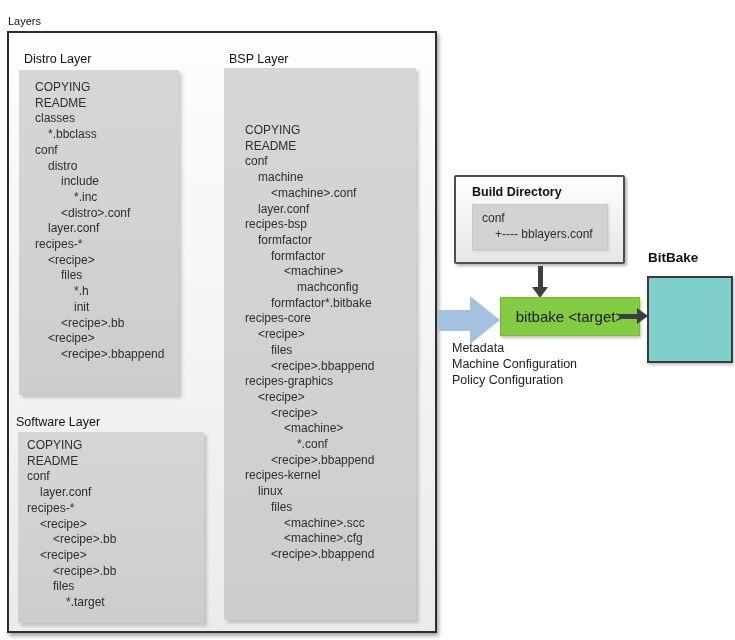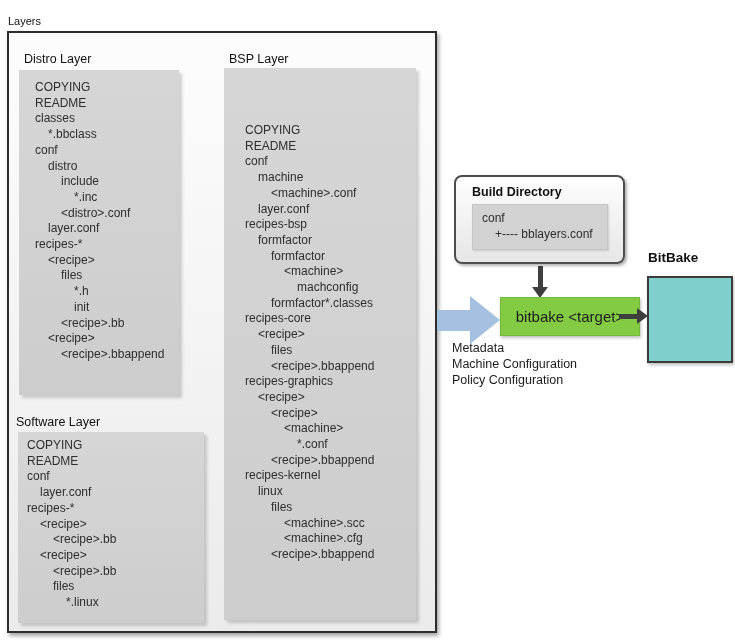--- a/index.html
+++ b/index.html
@@ -22,21 +22,21 @@
   .tree-box{position:absolute;background:linear-gradient(180deg,#d6d6d6,#cdcdcd);
             box-shadow:3px 3px 3px rgba(0,0,0,0.18);box-sizing:border-box;}
   .distro-box{left:10px;top:37px;width:160px;height:325px;padding:10px 0 0 16px;}
   .bsp-box{left:215px;top:35px;width:192px;height:552px;padding:55px 0 0 21px;}
   .software-box{left:9px;top:399px;width:186px;height:191px;padding:6px 0 0 9px;}
 
   .tree-item{font-size:12px;line-height:15.7px;color:#2e2e2e;white-space:pre;}
 
   
   .build-dir{position:absolute;left:454px;top:175px;width:167px;height:85px;
-             border:2px solid #4d4d4d;border-radius:8px;
+             border:2px solid #4d4d4d;border-radius:2px;
              background:linear-gradient(180deg,#fefefe,#e6e6e6);
              box-shadow:2px 2px 3px rgba(0,0,0,0.3);}
   .bd-label{position:absolute;left:16px;top:8px;font-size:12.5px;font-weight:bold;color:#111;}
   .bd-inner{position:absolute;left:16px;top:27px;width:136px;height:46px;
             background:#d2d2d2;border:1px solid #c6c6c6;box-sizing:border-box;
             padding:5px 0 0 9px;box-shadow:1px 1px 2px rgba(0,0,0,0.15);}
   .bd-inner .tree-item{line-height:16px;}
 
   
   .arrow-down-shaft{position:absolute;left:538px;top:266px;width:5px;height:22px;
@@ -109,21 +109,21 @@
         <div class="tree-item" style="padding-left: 0px;">README</div>
         <div class="tree-item" style="padding-left: 0px;">conf</div>
         <div class="tree-item" style="padding-left: 13px;">machine</div>
         <div class="tree-item" style="padding-left: 26px;">&lt;machine&gt;.conf</div>
         <div class="tree-item" style="padding-left: 13px;">layer.conf</div>
         <div class="tree-item" style="padding-left: 0px;">recipes-bsp</div>
         <div class="tree-item" style="padding-left: 13px;">formfactor</div>
         <div class="tree-item" style="padding-left: 26px;">formfactor</div>
         <div class="tree-item" style="padding-left: 39px;">&lt;machine&gt;</div>
         <div class="tree-item" style="padding-left: 52px;">machconfig</div>
-        <div class="tree-item" style="padding-left: 26px;">formfactor*.classes</div>
+        <div class="tree-item" style="padding-left: 26px;">formfactor*.bitbake</div>
         <div class="tree-item" style="padding-left: 0px;">recipes-core</div>
         <div class="tree-item" style="padding-left: 13px;">&lt;recipe&gt;</div>
         <div class="tree-item" style="padding-left: 26px;">files</div>
         <div class="tree-item" style="padding-left: 26px;">&lt;recipe&gt;.bbappend</div>
         <div class="tree-item" style="padding-left: 0px;">recipes-graphics</div>
         <div class="tree-item" style="padding-left: 13px;">&lt;recipe&gt;</div>
         <div class="tree-item" style="padding-left: 26px;">&lt;recipe&gt;</div>
         <div class="tree-item" style="padding-left: 39px;">&lt;machine&gt;</div>
         <div class="tree-item" style="padding-left: 52px;">*.conf</div>
         <div class="tree-item" style="padding-left: 26px;">&lt;recipe&gt;.bbappend</div>
@@ -140,21 +140,21 @@
         <div class="tree-item" style="padding-left: 0px;">COPYING</div>
         <div class="tree-item" style="padding-left: 0px;">README</div>
         <div class="tree-item" style="padding-left: 0px;">conf</div>
         <div class="tree-item" style="padding-left: 13px;">layer.conf</div>
         <div class="tree-item" style="padding-left: 0px;">recipes-*</div>
         <div class="tree-item" style="padding-left: 13px;">&lt;recipe&gt;</div>
         <div class="tree-item" style="padding-left: 26px;">&lt;recipe&gt;.bb</div>
         <div class="tree-item" style="padding-left: 13px;">&lt;recipe&gt;</div>
         <div class="tree-item" style="padding-left: 26px;">&lt;recipe&gt;.bb</div>
         <div class="tree-item" style="padding-left: 26px;">files</div>
-        <div class="tree-item" style="padding-left: 39px;">*.linux</div>
+        <div class="tree-item" style="padding-left: 39px;">*.target</div>
       </div>
   </div>
 
   <div class="build-dir">
     <div class="bd-label">Build Directory</div>
     <div class="bd-inner">
         <div class="tree-item" style="padding-left: 0px;">conf</div>
         <div class="tree-item" style="padding-left: 13px;">+---- bblayers.conf</div>
       </div>
   </div>

